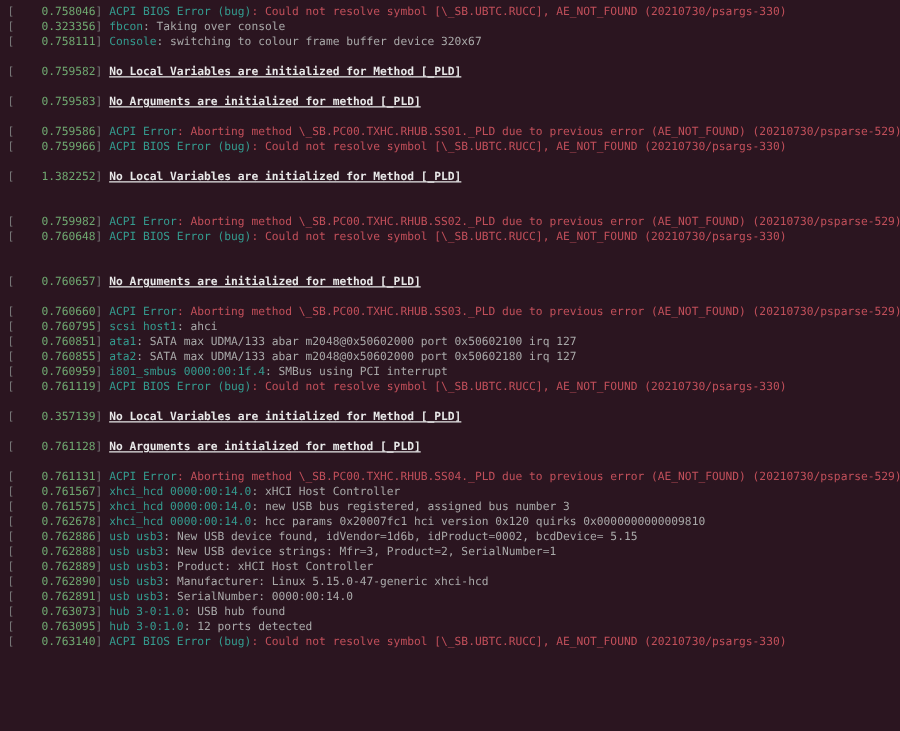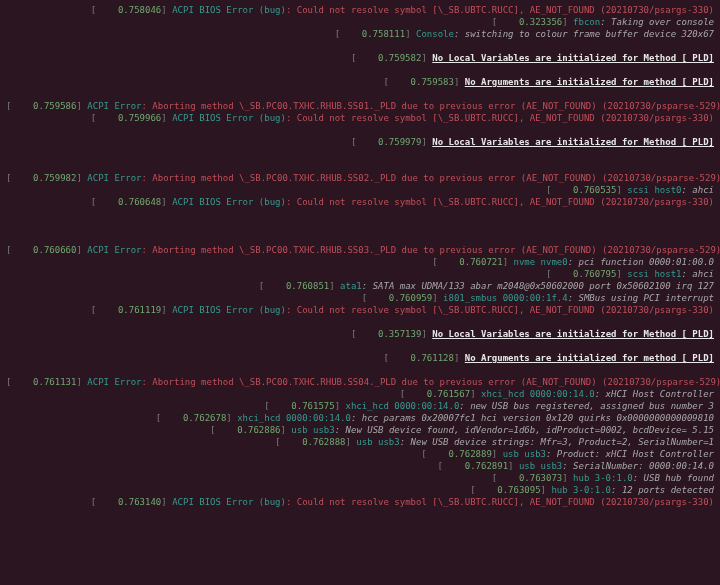--- a/index.html
+++ b/index.html
@@ -10,69 +10,69 @@
     font-size: 9px;
     line-height: 12px;
     color: #c4c4c4;
     width: 720px;
     box-sizing: border-box;
     overflow: hidden;
   }
   .ln {
     white-space: pre;
     display: block;
-    text-align: right;
   }
   .brk   { color: #7a7a7a; }
   .ts    { color: #6fa870; }
   .src   { color: #349b8f; }
   .err   { color: #c14f5a; }
   .white { color: #e8e8e8; font-weight: bold; text-decoration: underline; }
-  .sep   { color: #a8a8a8; font-style: italic; }
+  .sep   { color: #a8a8a8; }
 </style>
 </head>
 <body>
 
 <div id="log">
     <span class="ln"><span class="brk">[</span><span class="brk">    </span><span class="ts">0.758046</span><span class="brk">] </span><span class="src">ACPI BIOS Error (bug)</span><span class="err">: Could not resolve symbol [\_SB.UBTC.RUCC], AE_NOT_FOUND (20210730/psargs-330)</span></span>
     <span class="ln"><span class="brk">[</span><span class="brk">    </span><span class="ts">0.323356</span><span class="brk">] </span><span class="src">fbcon</span><span class="sep">: Taking over console</span></span>
     <span class="ln"><span class="brk">[</span><span class="brk">    </span><span class="ts">0.758111</span><span class="brk">] </span><span class="src">Console</span><span class="sep">: switching to colour frame buffer device 320x67</span></span>
     <span class="ln"> </span>
     <span class="ln"><span class="brk">[</span><span class="brk">    </span><span class="ts">0.759582</span><span class="brk">] </span><span class="white">No Local Variables are initialized for Method [_PLD]</span></span>
     <span class="ln"> </span>
     <span class="ln"><span class="brk">[</span><span class="brk">    </span><span class="ts">0.759583</span><span class="brk">] </span><span class="white">No Arguments are initialized for method [_PLD]</span></span>
     <span class="ln"> </span>
     <span class="ln"><span class="brk">[</span><span class="brk">    </span><span class="ts">0.759586</span><span class="brk">] </span><span class="src">ACPI Error</span><span class="err">: Aborting method \_SB.PC00.TXHC.RHUB.SS01._PLD due to previous error (AE_NOT_FOUND) (20210730/psparse-529)</span></span>
     <span class="ln"><span class="brk">[</span><span class="brk">    </span><span class="ts">0.759966</span><span class="brk">] </span><span class="src">ACPI BIOS Error (bug)</span><span class="err">: Could not resolve symbol [\_SB.UBTC.RUCC], AE_NOT_FOUND (20210730/psargs-330)</span></span>
     <span class="ln"> </span>
-    <span class="ln"><span class="brk">[</span><span class="brk">    </span><span class="ts">0.759979</span><span class="brk">] </span><span class="white">No Local Variables are initialized for Method [_PLD]</span></span>
+    <span class="ln"><span class="brk">[</span><span class="brk">    </span><span class="ts">1.382252</span><span class="brk">] </span><span class="white">No Local Variables are initialized for Method [_PLD]</span></span>
     <span class="ln"> </span>
     <span class="ln"> </span>
     <span class="ln"><span class="brk">[</span><span class="brk">    </span><span class="ts">0.759982</span><span class="brk">] </span><span class="src">ACPI Error</span><span class="err">: Aborting method \_SB.PC00.TXHC.RHUB.SS02._PLD due to previous error (AE_NOT_FOUND) (20210730/psparse-529)</span></span>
-    <span class="ln"><span class="brk">[</span><span class="brk">    </span><span class="ts">0.760535</span><span class="brk">] </span><span class="src">scsi host0</span><span class="sep">: ahci</span></span>
     <span class="ln"><span class="brk">[</span><span class="brk">    </span><span class="ts">0.760648</span><span class="brk">] </span><span class="src">ACPI BIOS Error (bug)</span><span class="err">: Could not resolve symbol [\_SB.UBTC.RUCC], AE_NOT_FOUND (20210730/psargs-330)</span></span>
     <span class="ln"> </span>
     <span class="ln"> </span>
+    <span class="ln"><span class="brk">[</span><span class="brk">    </span><span class="ts">0.760657</span><span class="brk">] </span><span class="white">No Arguments are initialized for method [_PLD]</span></span>
     <span class="ln"> </span>
     <span class="ln"><span class="brk">[</span><span class="brk">    </span><span class="ts">0.760660</span><span class="brk">] </span><span class="src">ACPI Error</span><span class="err">: Aborting method \_SB.PC00.TXHC.RHUB.SS03._PLD due to previous error (AE_NOT_FOUND) (20210730/psparse-529)</span></span>
-    <span class="ln"><span class="brk">[</span><span class="brk">    </span><span class="ts">0.760721</span><span class="brk">] </span><span class="src">nvme nvme0</span><span class="sep">: pci function 0000:01:00.0</span></span>
     <span class="ln"><span class="brk">[</span><span class="brk">    </span><span class="ts">0.760795</span><span class="brk">] </span><span class="src">scsi host1</span><span class="sep">: ahci</span></span>
     <span class="ln"><span class="brk">[</span><span class="brk">    </span><span class="ts">0.760851</span><span class="brk">] </span><span class="src">ata1</span><span class="sep">: SATA max UDMA/133 abar m2048@0x50602000 port 0x50602100 irq 127</span></span>
+    <span class="ln"><span class="brk">[</span><span class="brk">    </span><span class="ts">0.760855</span><span class="brk">] </span><span class="src">ata2</span><span class="sep">: SATA max UDMA/133 abar m2048@0x50602000 port 0x50602180 irq 127</span></span>
     <span class="ln"><span class="brk">[</span><span class="brk">    </span><span class="ts">0.760959</span><span class="brk">] </span><span class="src">i801_smbus 0000:00:1f.4</span><span class="sep">: SMBus using PCI interrupt</span></span>
     <span class="ln"><span class="brk">[</span><span class="brk">    </span><span class="ts">0.761119</span><span class="brk">] </span><span class="src">ACPI BIOS Error (bug)</span><span class="err">: Could not resolve symbol [\_SB.UBTC.RUCC], AE_NOT_FOUND (20210730/psargs-330)</span></span>
     <span class="ln"> </span>
     <span class="ln"><span class="brk">[</span><span class="brk">    </span><span class="ts">0.357139</span><span class="brk">] </span><span class="white">No Local Variables are initialized for Method [_PLD]</span></span>
     <span class="ln"> </span>
     <span class="ln"><span class="brk">[</span><span class="brk">    </span><span class="ts">0.761128</span><span class="brk">] </span><span class="white">No Arguments are initialized for method [_PLD]</span></span>
     <span class="ln"> </span>
     <span class="ln"><span class="brk">[</span><span class="brk">    </span><span class="ts">0.761131</span><span class="brk">] </span><span class="src">ACPI Error</span><span class="err">: Aborting method \_SB.PC00.TXHC.RHUB.SS04._PLD due to previous error (AE_NOT_FOUND) (20210730/psparse-529)</span></span>
     <span class="ln"><span class="brk">[</span><span class="brk">    </span><span class="ts">0.761567</span><span class="brk">] </span><span class="src">xhci_hcd 0000:00:14.0</span><span class="sep">: xHCI Host Controller</span></span>
     <span class="ln"><span class="brk">[</span><span class="brk">    </span><span class="ts">0.761575</span><span class="brk">] </span><span class="src">xhci_hcd 0000:00:14.0</span><span class="sep">: new USB bus registered, assigned bus number 3</span></span>
     <span class="ln"><span class="brk">[</span><span class="brk">    </span><span class="ts">0.762678</span><span class="brk">] </span><span class="src">xhci_hcd 0000:00:14.0</span><span class="sep">: hcc params 0x20007fc1 hci version 0x120 quirks 0x0000000000009810</span></span>
     <span class="ln"><span class="brk">[</span><span class="brk">    </span><span class="ts">0.762886</span><span class="brk">] </span><span class="src">usb usb3</span><span class="sep">: New USB device found, idVendor=1d6b, idProduct=0002, bcdDevice= 5.15</span></span>
     <span class="ln"><span class="brk">[</span><span class="brk">    </span><span class="ts">0.762888</span><span class="brk">] </span><span class="src">usb usb3</span><span class="sep">: New USB device strings: Mfr=3, Product=2, SerialNumber=1</span></span>
     <span class="ln"><span class="brk">[</span><span class="brk">    </span><span class="ts">0.762889</span><span class="brk">] </span><span class="src">usb usb3</span><span class="sep">: Product: xHCI Host Controller</span></span>
+    <span class="ln"><span class="brk">[</span><span class="brk">    </span><span class="ts">0.762890</span><span class="brk">] </span><span class="src">usb usb3</span><span class="sep">: Manufacturer: Linux 5.15.0-47-generic xhci-hcd</span></span>
     <span class="ln"><span class="brk">[</span><span class="brk">    </span><span class="ts">0.762891</span><span class="brk">] </span><span class="src">usb usb3</span><span class="sep">: SerialNumber: 0000:00:14.0</span></span>
     <span class="ln"><span class="brk">[</span><span class="brk">    </span><span class="ts">0.763073</span><span class="brk">] </span><span class="src">hub 3-0:1.0</span><span class="sep">: USB hub found</span></span>
     <span class="ln"><span class="brk">[</span><span class="brk">    </span><span class="ts">0.763095</span><span class="brk">] </span><span class="src">hub 3-0:1.0</span><span class="sep">: 12 ports detected</span></span>
     <span class="ln"><span class="brk">[</span><span class="brk">    </span><span class="ts">0.763140</span><span class="brk">] </span><span class="src">ACPI BIOS Error (bug)</span><span class="err">: Could not resolve symbol [\_SB.UBTC.RUCC], AE_NOT_FOUND (20210730/psargs-330)</span></span>
     <span class="ln"> </span>
   </div>
 
 </body></html>

